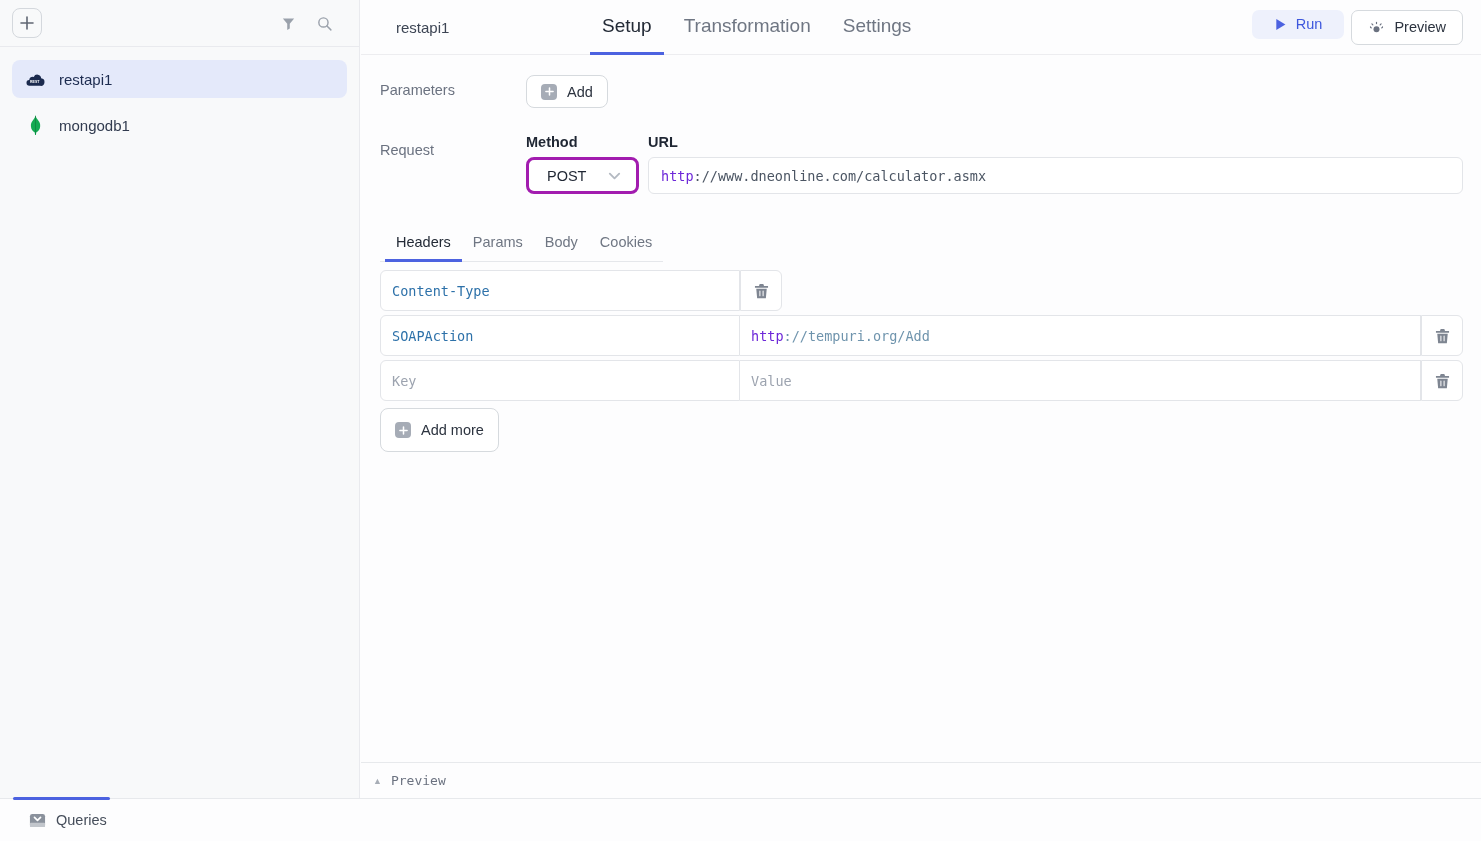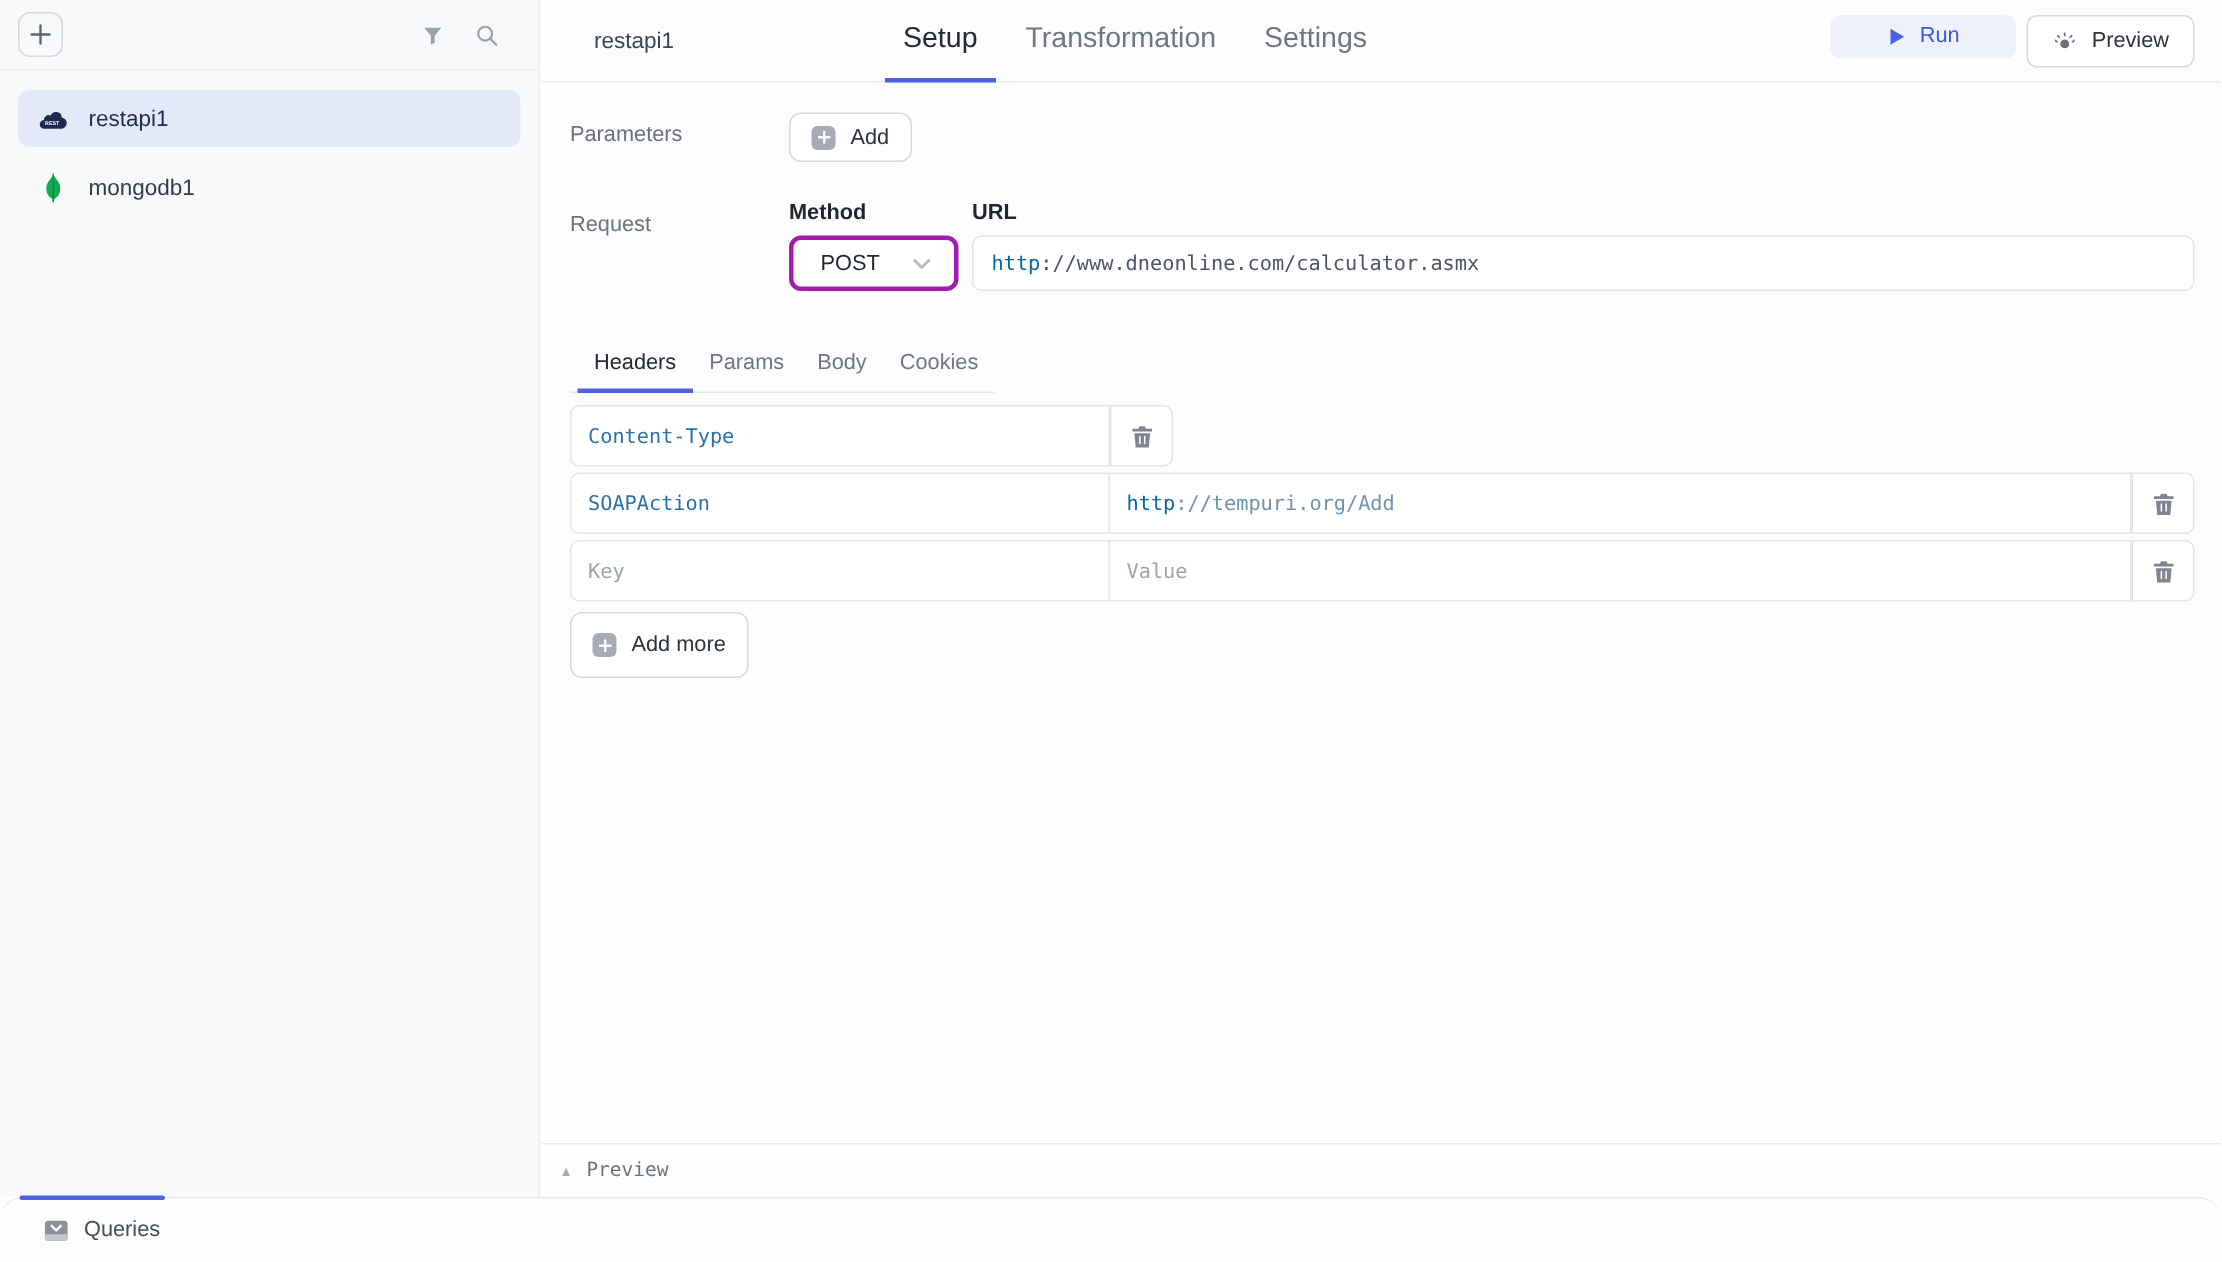--- a/index.html
+++ b/index.html
@@ -50,21 +50,21 @@
   .header-tabs { display:flex; gap:8px; margin-left:36px; }
   .h-tab {
     display:flex; align-items:center; padding:0 12px; font-size:19px; color:#6f7683;
     cursor:pointer; border-bottom:3px solid transparent; margin-bottom:-1px;text-align:center;
   }
   .h-tab.active { color:#232a36; border-bottom-color:#4c62e0; font-weight:500; }
   .header-actions { margin-left:auto; align-self:center; display:flex; gap:7px; }
   .run-btn {
     display:flex; align-items:center; gap:9px; border:none; cursor:pointer;
     background:#eef1fc; color:#3d57dd; font-size:14.5px; font-weight:500;
-    border-radius:7px; padding:0 38px; height:29px;
+    border-radius:7px; padding:0 22px; height:29px;
   }
   .preview-btn {
     display:flex; align-items:center; gap:9px; cursor:pointer;
     background:#fff; border:1px solid #d6dade; color:#2c333f; font-size:14.5px; font-weight:500;
     border-radius:7px; padding:0 16px; height:35px;
   }
 
   .content { padding:20px 18px 0 19px; }
   .form-row { display:flex; }
   .form-label { width:146px; font-size:14.5px; color:#6b7280; padding-top:8px; }
@@ -86,21 +86,21 @@
   .method-select {
     width:113px; height:37px; background:#fff; border:3px solid #a21caf; border-radius:8px;
     display:flex; align-items:center; justify-content:space-between;
     padding:0 14px 0 18px; cursor:pointer; font-size:14.5px; color:#1f2633;
   }
   .url-group { flex:1; }
   .url-input {
     height:37px; background:#fff; border:1px solid #e3e5e9; border-radius:6px;
     display:flex; align-items:center; padding:0 12px; font-size:13.5px; cursor:text;
   }
-  .seg-green { color:#0369a1; }
+  .seg-green { color:#6d28d9; }
   .seg-dark { color:#4b5563; }
   .seg-blue { color:#2d71a9; }
   .seg-muted { color:#6f94ad; }
 
   .req-tabs { margin-top:33px; display:flex; border-bottom:1px solid #e5e7eb; width:fit-content; padding-left:5px; }
   .req-tab {
     padding:7px 11px 9px; font-size:14.5px; color:#6f7683; cursor:pointer;
     border-bottom:3px solid transparent; margin-bottom:-1px;
   }
   .req-tab.active { color:#232a36; border-bottom-color:#4c62e0; font-weight:500; }
@@ -129,21 +129,21 @@
   .preview-bar {
     position:absolute; left:0; right:0; bottom:0; height:36px;
     border-top:1px solid #e7e9ec; background:#fdfdfe;
     display:flex; align-items:center; gap:9px; padding-left:12px; cursor:pointer;
   }
   .preview-bar .tri { color:#a7adb6; font-size:9px; }
   .preview-bar .pv-label { font-family:"DejaVu Sans Mono", monospace; font-size:13px; color:#6b7280; }
 
   .bottom-bar {
     position:absolute; left:0; right:0; top:798px; height:43px;
-    background:#fdfdfe; border-top:1px solid #e7e9ec;border-radius:15px;
+    background:#fdfdfe; border-top:1px solid #e7e9ec;
   }
   .bottom-indicator {
     position:absolute; top:-2px; left:13px; width:97px; height:3px;
     background:#4c62e0; border-radius:2px;
   }
   .queries-tab {
     position:absolute; left:29px; top:0; height:100%;
     display:flex; align-items:center; gap:10px; cursor:pointer;
     font-size:14.5px; color:#454d5a; font-weight:500;
   }

